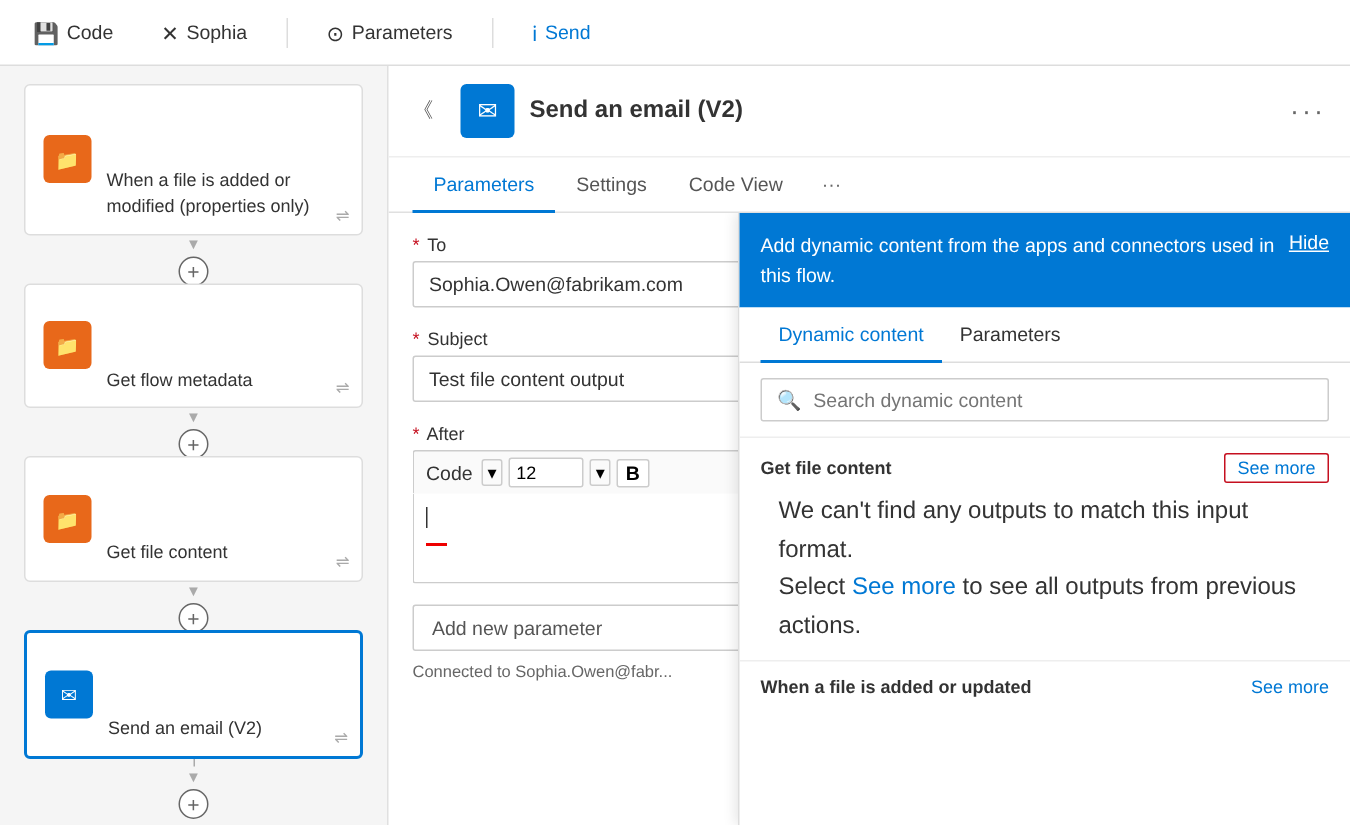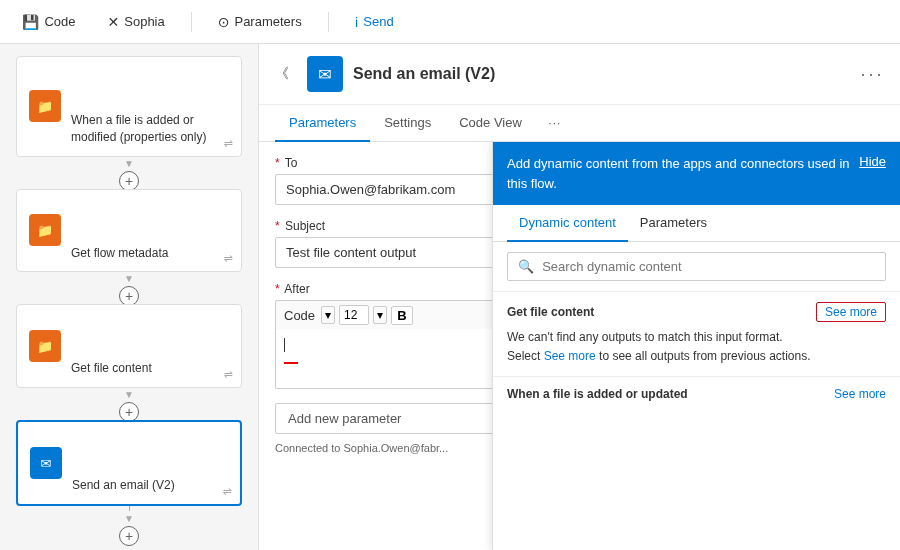--- a/index.html
+++ b/index.html
@@ -185,21 +185,21 @@
     }
     .section-title { font-size: 12px; font-weight: 600; color: #333; }
     .see-more-btn {
       font-size: 12px; color: #0078d4; cursor: pointer; background: none;
       border: 1px solid #c50f1f; padding: 2px 8px; border-radius: 2px;
     }
     .see-more-plain {
       font-size: 12px; color: #0078d4; cursor: pointer; background: none;
       border: none; padding: 0;
     }
-    .cant-find-text { font-size: 12px; color: #333; line-height: 1.6; }
+    .cant-find-text { font-size: 16px; color: #333; line-height: 1.6; margin-left: 12px; }
     .cant-find-text a { color: #0078d4; text-decoration: none; cursor: pointer; }
 
     .section2 { padding: 10px 14px; }
   </style>
 </head>
 <body>
 
 <div class="toolbar">
   <button class="toolbar-btn">
     <span class="icon">💾</span>
@@ -330,21 +330,21 @@
 
       
       <div class="field-group">
         <div class="field-label">
           <span class="required">*</span>
           <span>After</span>
         </div>
         <div class="body-toolbar">
           <span style="font-size:13px; color:#333; margin-right:2px;">Code</span>
           <button style="background:none;border:1px solid #ccc;border-radius:2px;padding:1px 3px;cursor:pointer;font-size:12px;">▾</button>
-          <input type="text" value="12" style="width: 30px; border: 1px solid rgb(204, 204, 204); font-size: 12px; padding: 2px 4px; border-radius: 2px;">
+          <input type="text" value="12" style="width: 50px; border: 1px solid rgb(204, 204, 204); font-size: 12px; padding: 2px 4px; border-radius: 2px;">
           <button style="background:none;border:1px solid #ccc;border-radius:2px;padding:1px 3px;cursor:pointer;font-size:12px;">▾</button>
           <button class="bold-btn">B</button>
         </div>
         <div class="body-editor" contenteditable="true" style="">
           <span class="body-cursor"></span><br>
           <span class="body-underline"></span>
         </div>
       </div>
 
       

